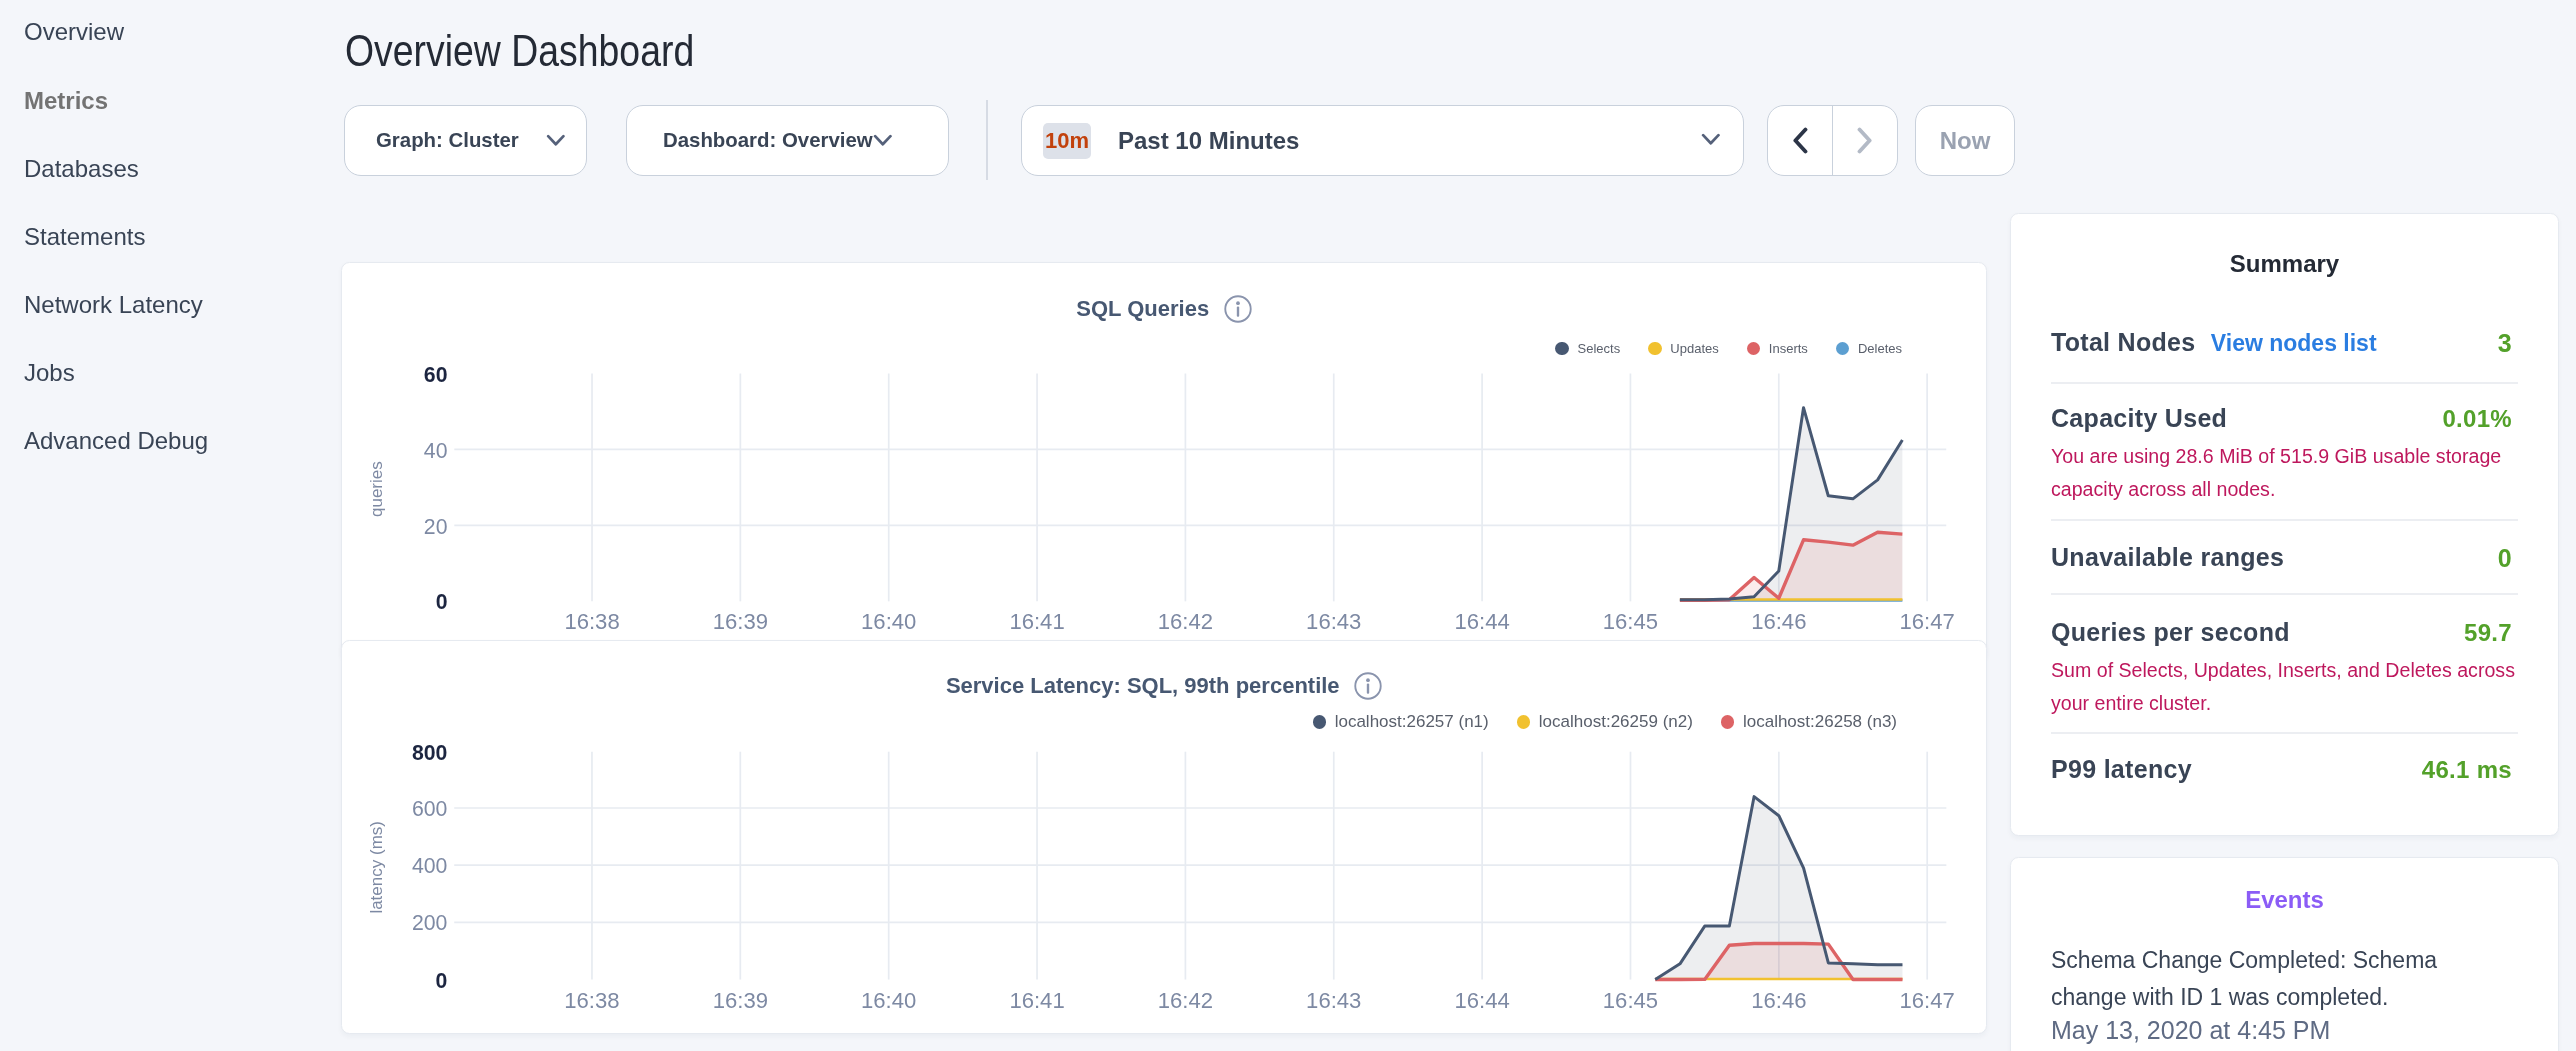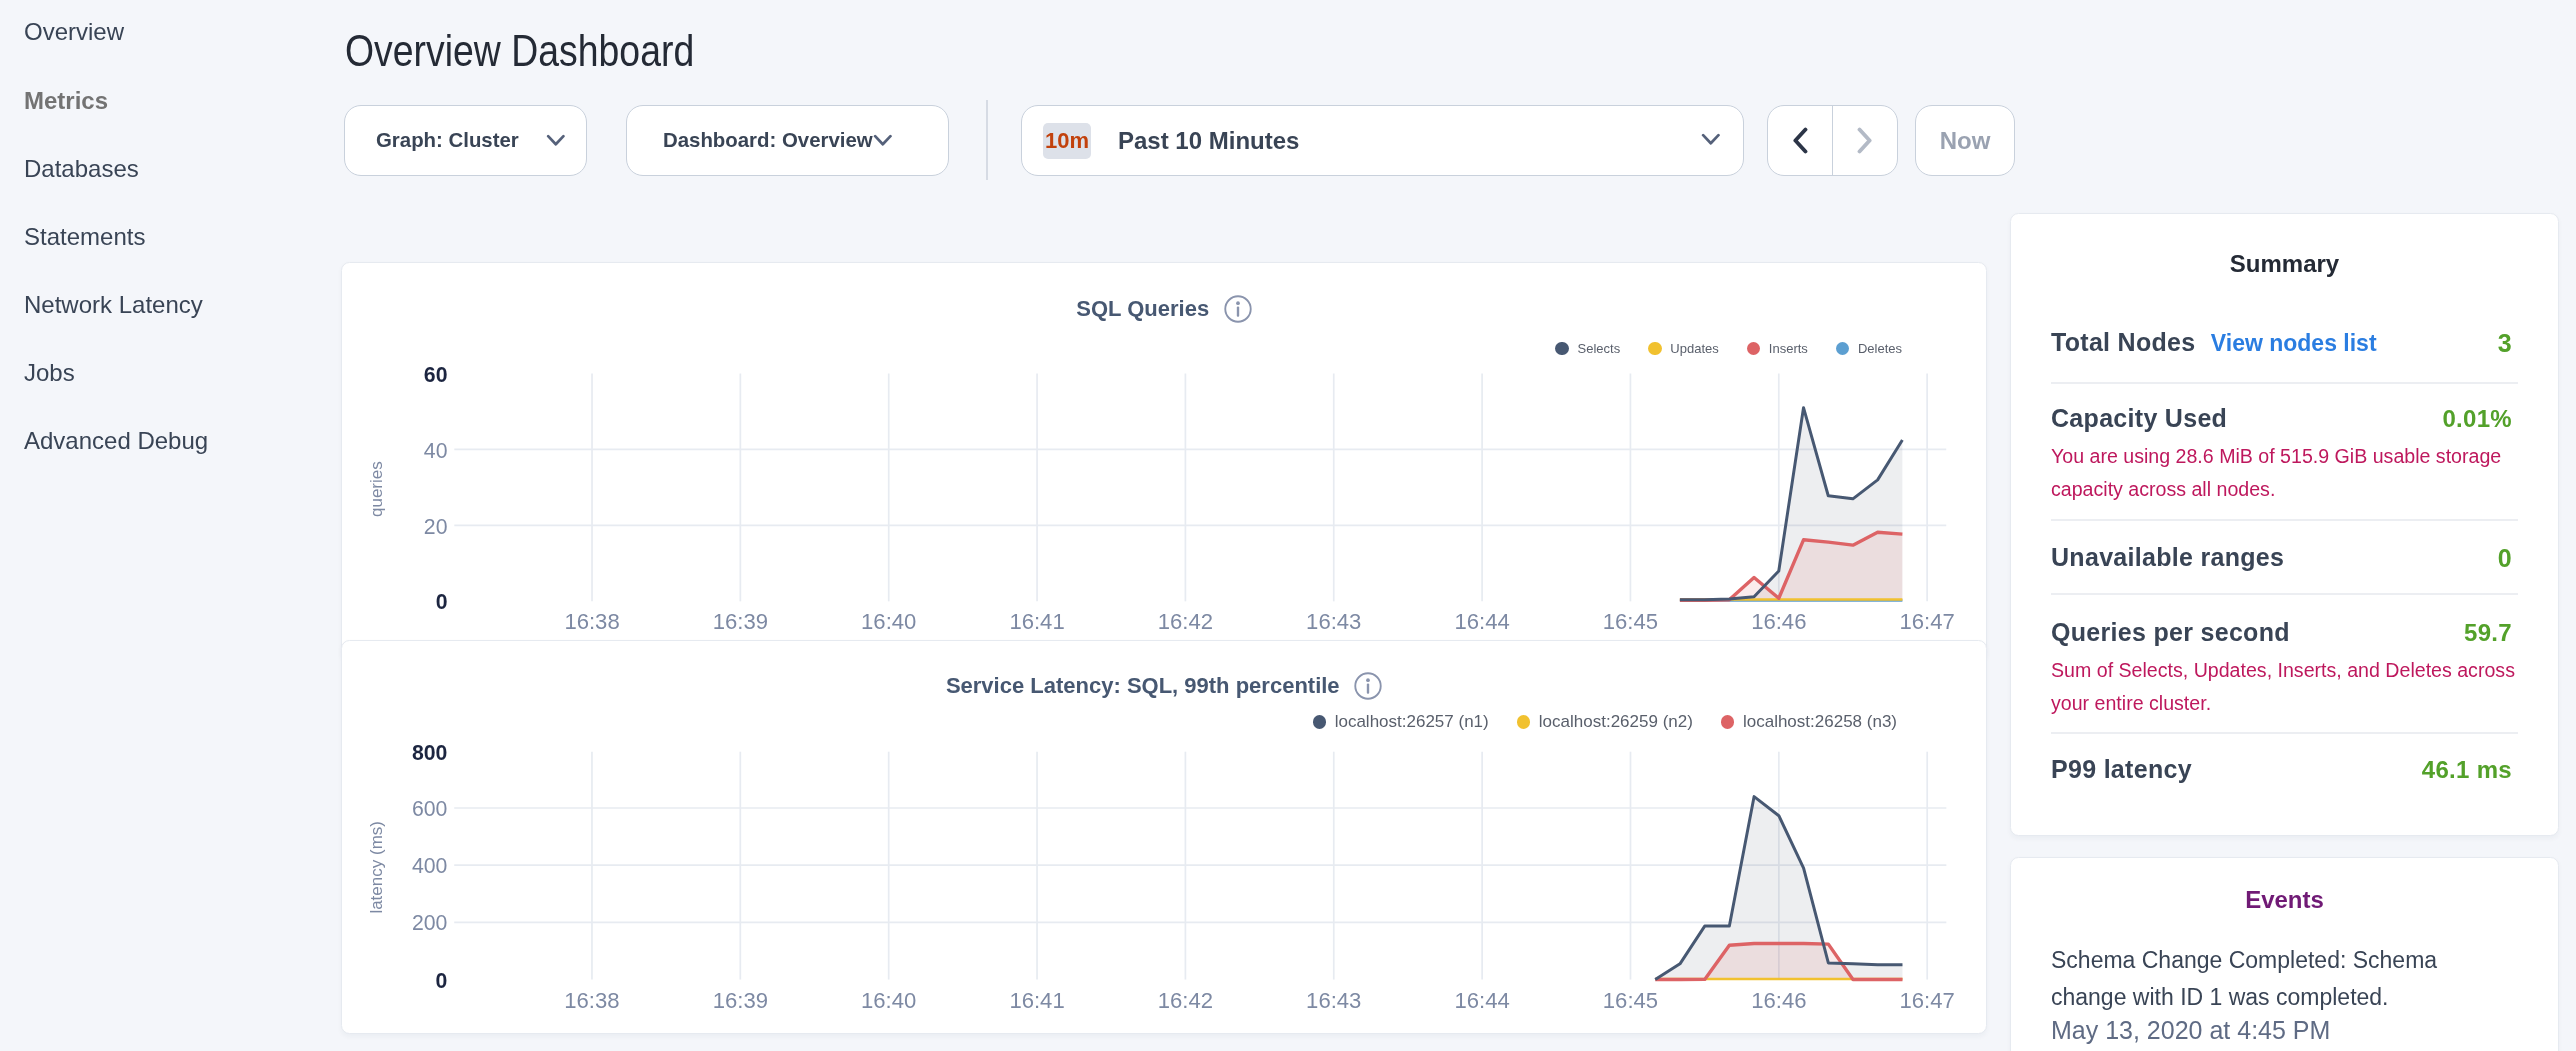--- a/index.html
+++ b/index.html
@@ -183,17 +183,17 @@
   <div class="sdiv" style="top:305px"></div>
   <div class="srow" style="top:329px;"><span class="slabel">Unavailable ranges</span><span class="sval" style="font-size:25px">0</span></div>
   <div class="sdiv" style="top:379px"></div>
   <div class="srow" style="top:404px;"><span class="slabel">Queries per second</span><span class="sval">59.7</span></div>
   <div class="sdesc" style="top:440px;">Sum of Selects, Updates, Inserts, and Deletes across<br>your entire cluster.</div>
   <div class="sdiv" style="top:518px"></div>
   <div class="srow" style="top:541px;"><span class="slabel">P99 latency</span><span class="sval">46.1 ms</span></div>
 </div>
 
 <div class="panel" style="left:2010px; top:857px; width:549px; height:340px;">
-  <div class="abs" style="left:0; right:0; top:28px; text-align:center; font-weight:700; font-size:24px; color:#701a75">Events</div>
+  <div class="abs" style="left:0; right:0; top:28px; text-align:center; font-weight:700; font-size:24px; color:#8b5cf6">Events</div>
   <div class="abs" style="left:40px; right:31px; top:84px; font-size:23px; color:#394455; line-height:37px;">Schema Change Completed: Schema<br>change with ID 1 was completed.</div>
   <div class="abs" style="left:40px; top:158px; font-size:25px; color:#5f6b84;">May 13, 2020 at 4:45 PM</div>
 </div>
 
 
 </body></html>

